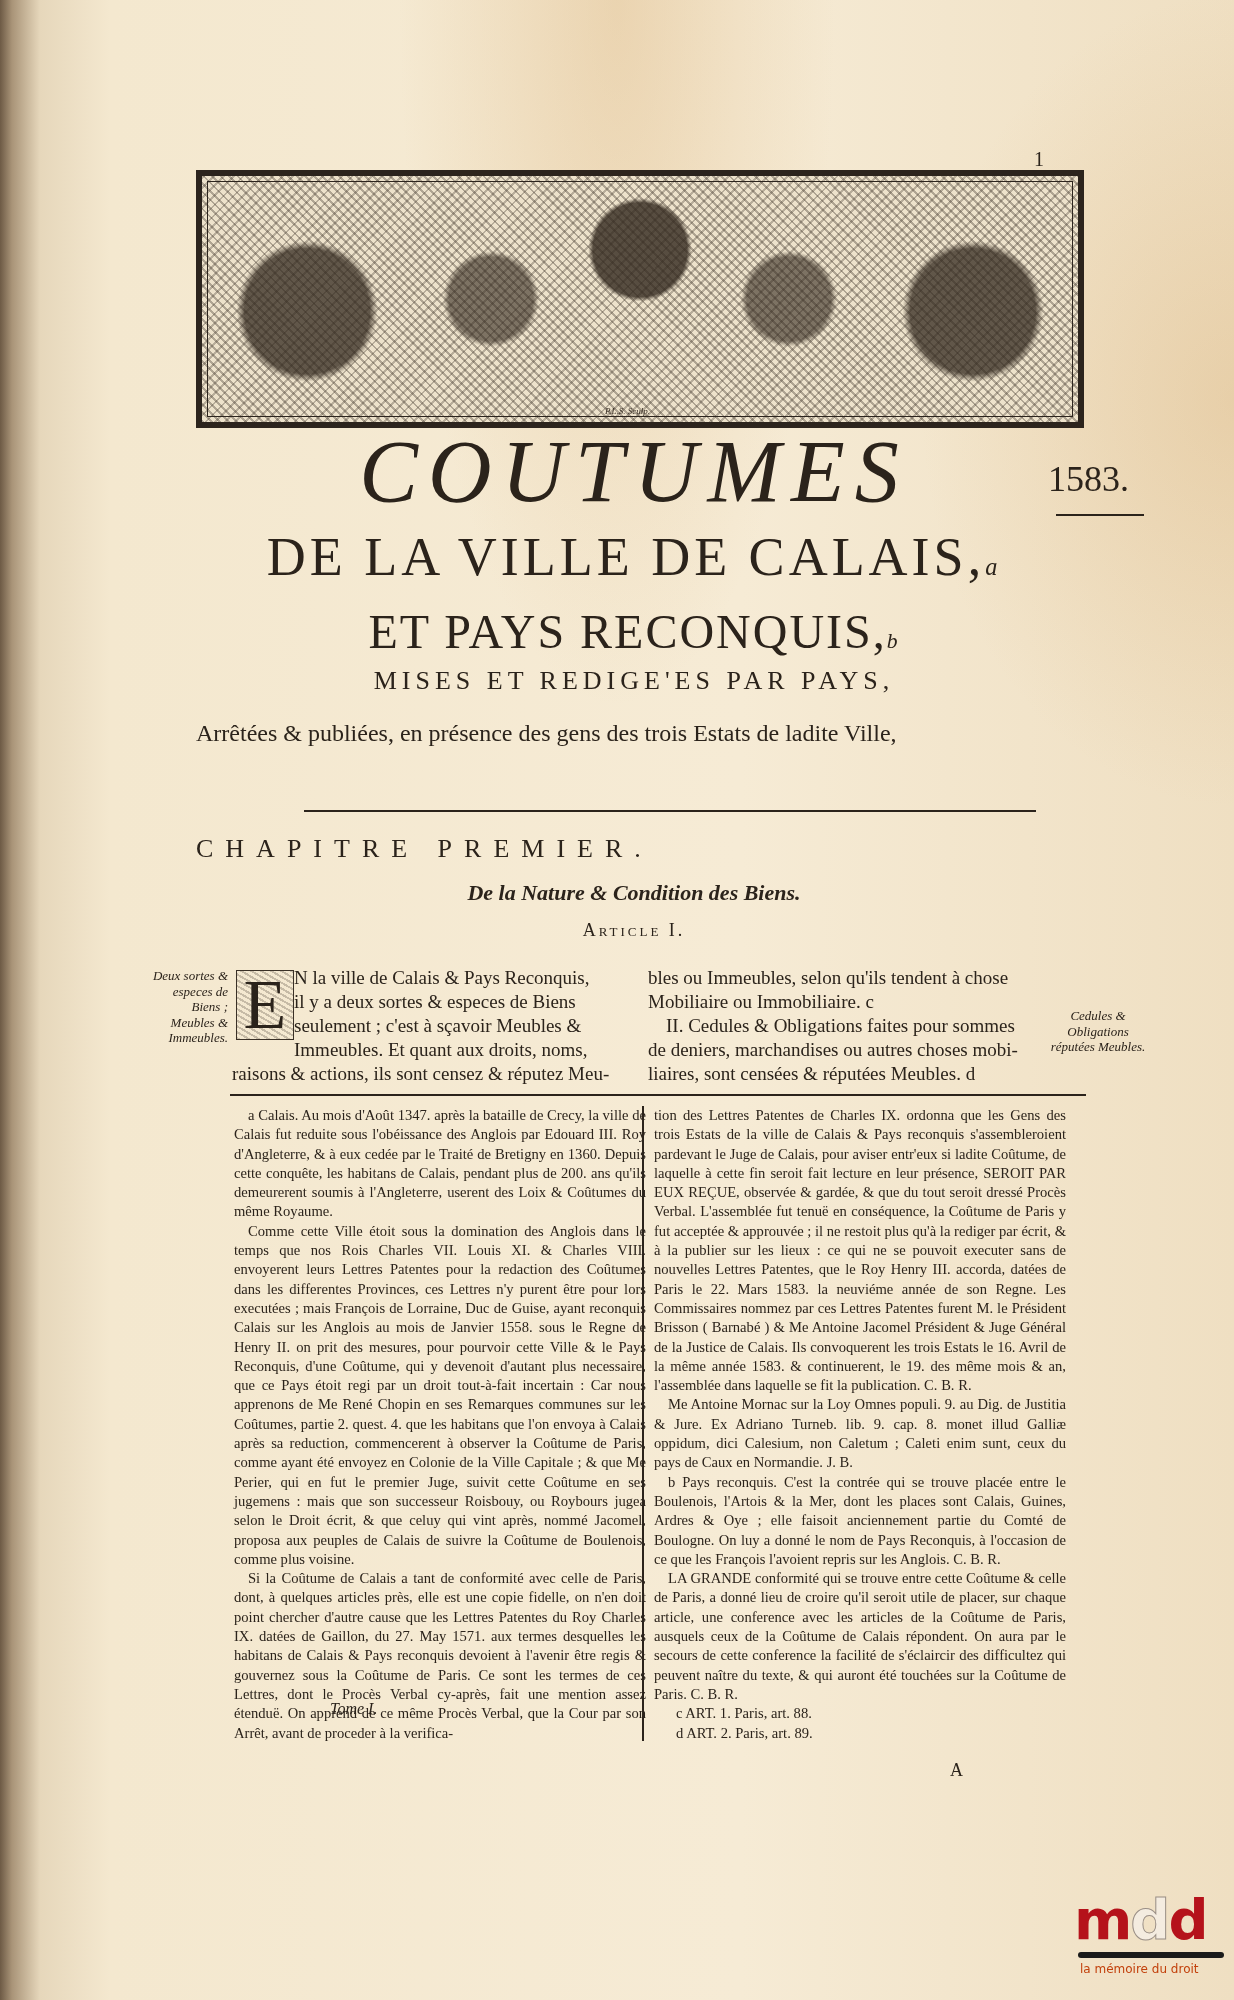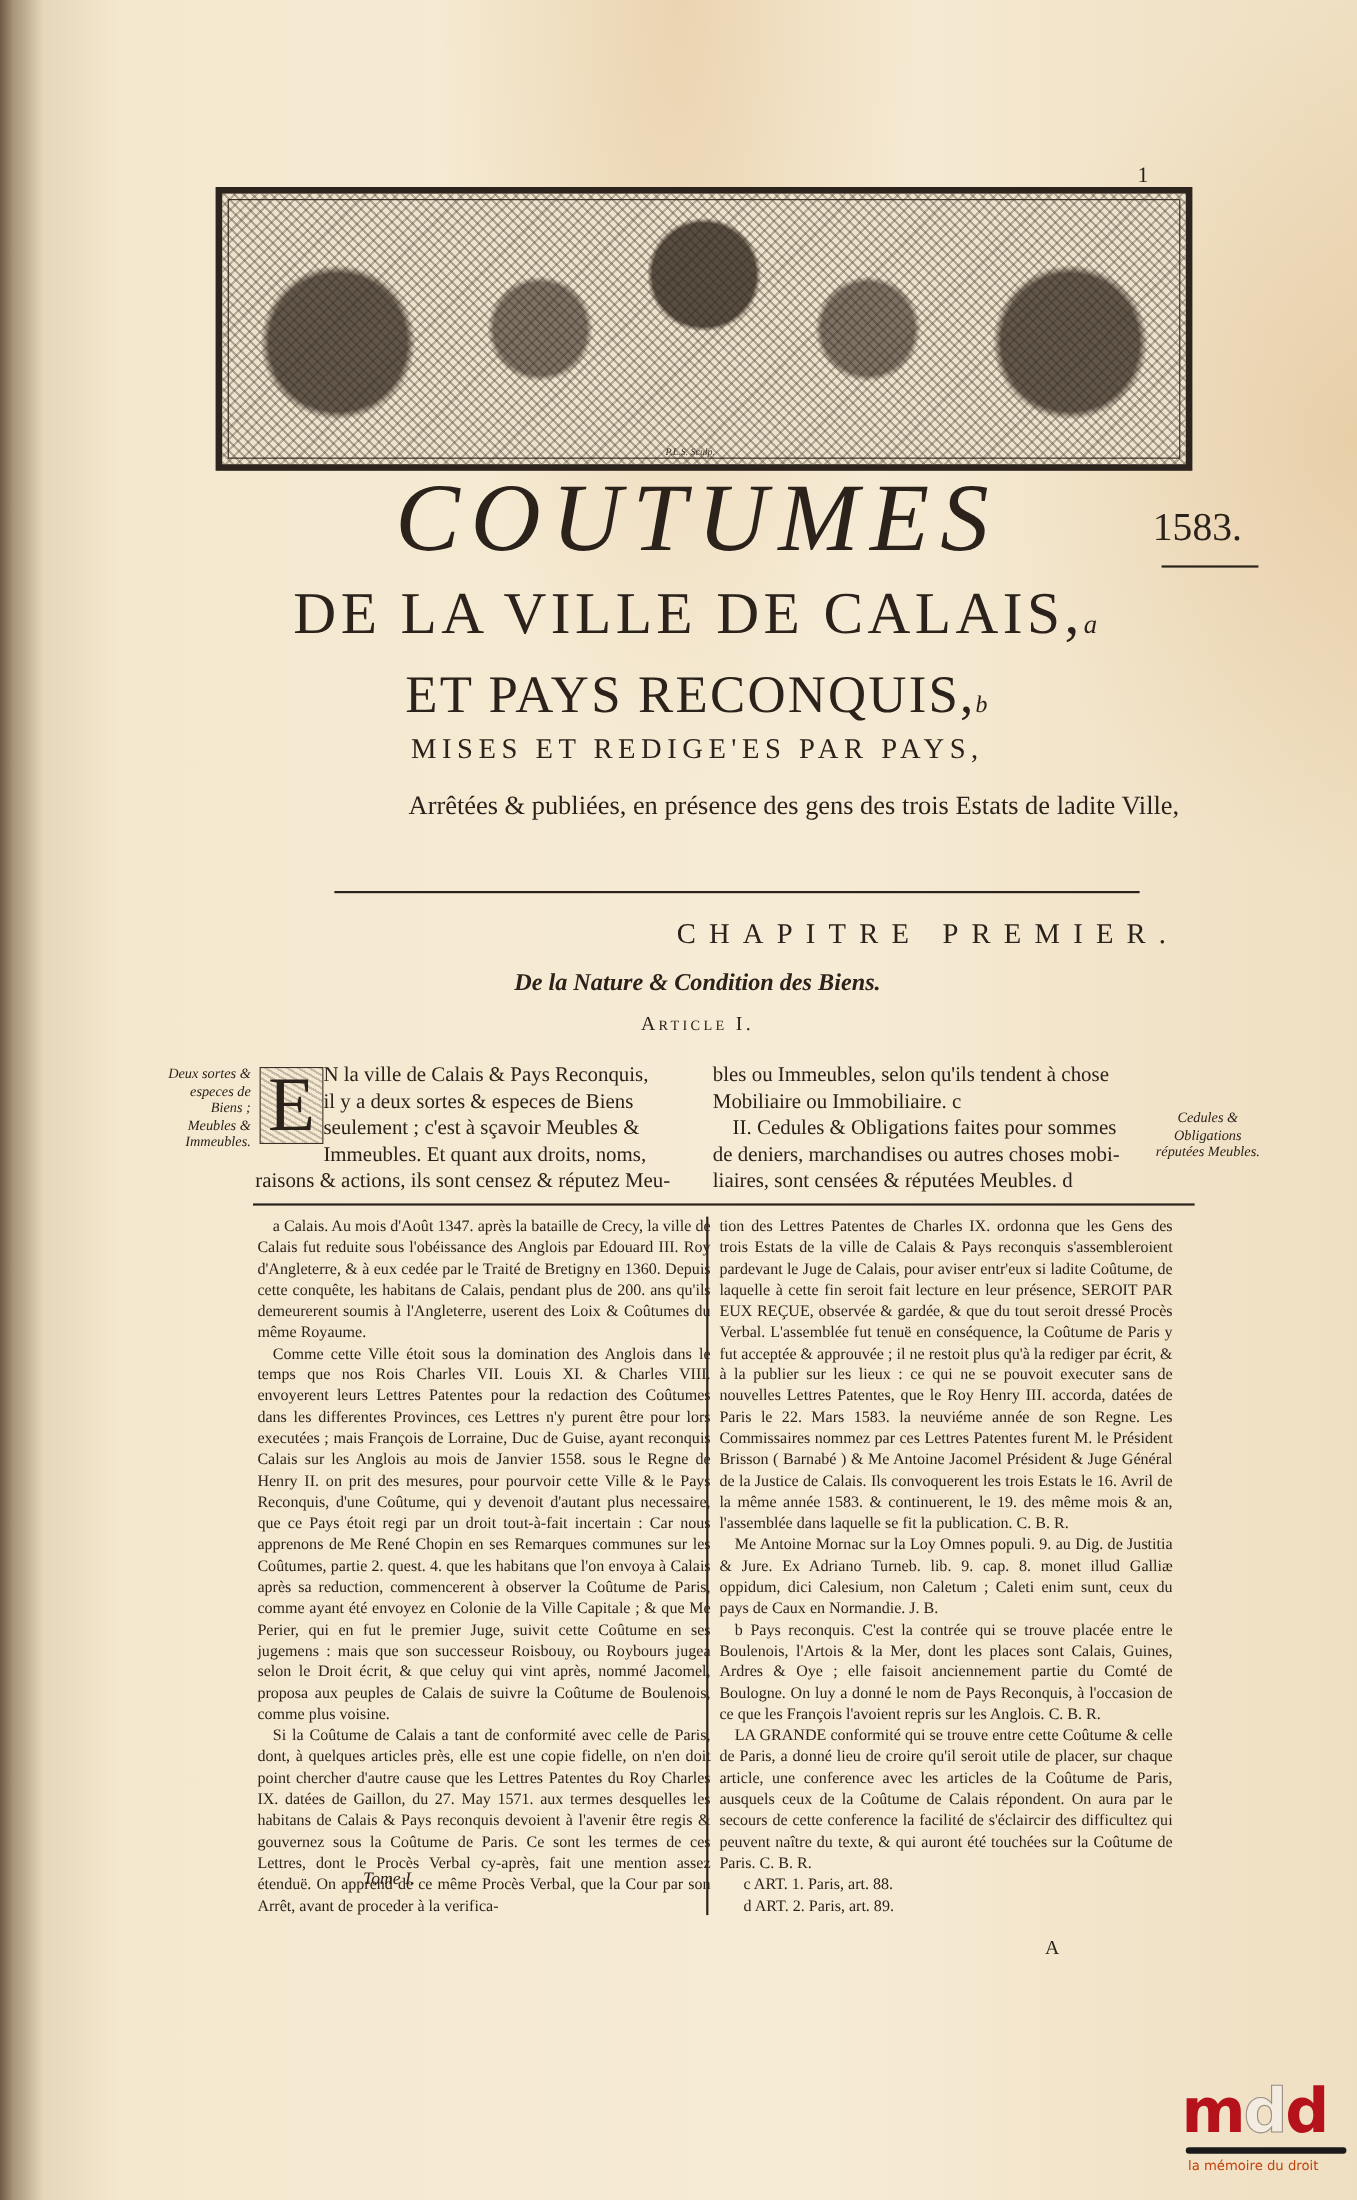--- a/index.html
+++ b/index.html
@@ -32,23 +32,23 @@
   .title-main {
     left: 196px; width: 876px; top: 428px; text-align: center;
     font-size: 88px; letter-spacing: 10px; line-height: 1; font-weight: normal; font-style: italic;
   }
   .year { left: 1048px; top: 458px; font-size: 36px; }
   .year-rule { left: 1056px; top: 514px; width: 88px; height: 2px; background: #2b231b; }
   .title-2 { left: 196px; width: 876px; top: 530px; text-align: center; font-size: 54px; letter-spacing: 4px; line-height: 1; }
   .title-3 { left: 196px; width: 876px; top: 608px; text-align: center; font-size: 48px; letter-spacing: 2px; line-height: 1; }
   .title-4 { left: 196px; width: 876px; top: 668px; text-align: center; font-size: 26px; letter-spacing: 5px; line-height: 1; }
   .sup { font-size: 0.45em; font-style: italic; vertical-align: baseline; }
-  .subtitle { left: 196px; width: 876px; top: 718px; text-align: right; font-size: 24px; line-height: 1.28; }
+  .subtitle { left: 196px; width: 876px; top: 718px; text-align: left; font-size: 24px; line-height: 1.28; }
   .rule { left: 304px; width: 732px; top: 810px; height: 2px; background: #2b231b; }
-  .chapter { left: 196px; width: 876px; top: 834px; text-align: right; font-size: 26px; letter-spacing: 12px; }
+  .chapter { left: 196px; width: 876px; top: 834px; text-align: left; font-size: 26px; letter-spacing: 12px; }
   .chapter-sub { left: 196px; width: 876px; top: 880px; text-align: center; font-size: 22px; font-style: italic; font-weight: bold; }
   .article { left: 196px; width: 876px; top: 920px; text-align: center; font-size: 18px; font-variant: small-caps; letter-spacing: 3px; }
   .margin-note { font-size: 13px; font-style: italic; line-height: 1.2; text-align: right; }
   .mn-left { left: 148px; top: 968px; width: 80px; }
   .mn-right { left: 1050px; top: 1008px; width: 96px; text-align: center; }
   .dropcap {
     left: 236px; top: 970px; width: 56px; height: 68px; font-size: 70px; line-height: 68px; text-align: center;
     border: 1px solid #3a3026; background: repeating-linear-gradient(30deg, rgba(60,50,40,0.25) 0 2px, transparent 2px 5px);
   }
   .art-left { left: 232px; top: 966px; width: 400px; font-size: 19px; line-height: 24px; text-align: justify; }

